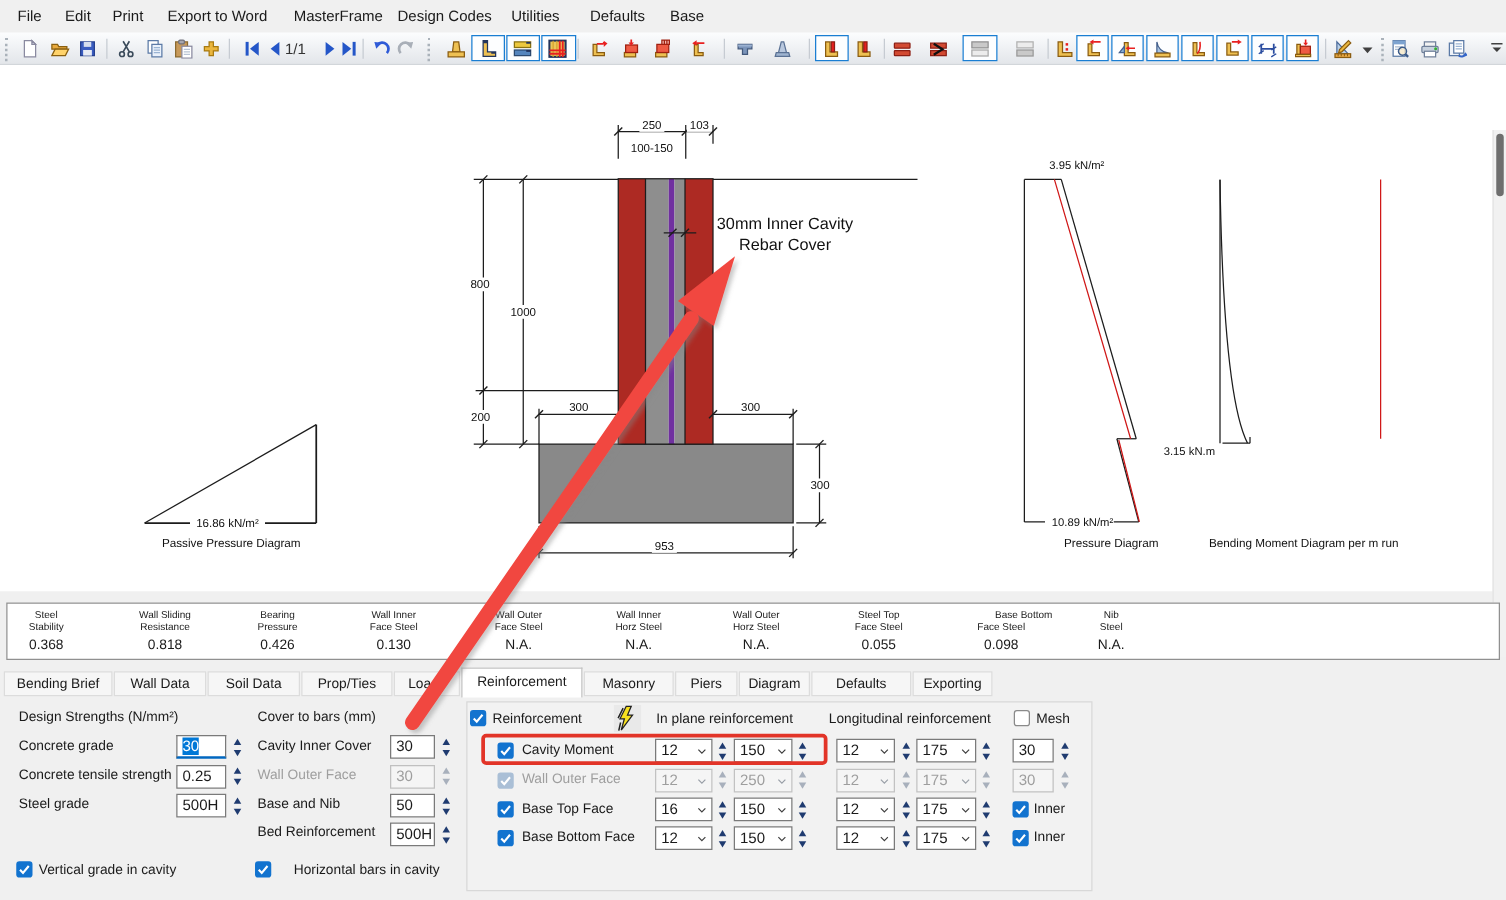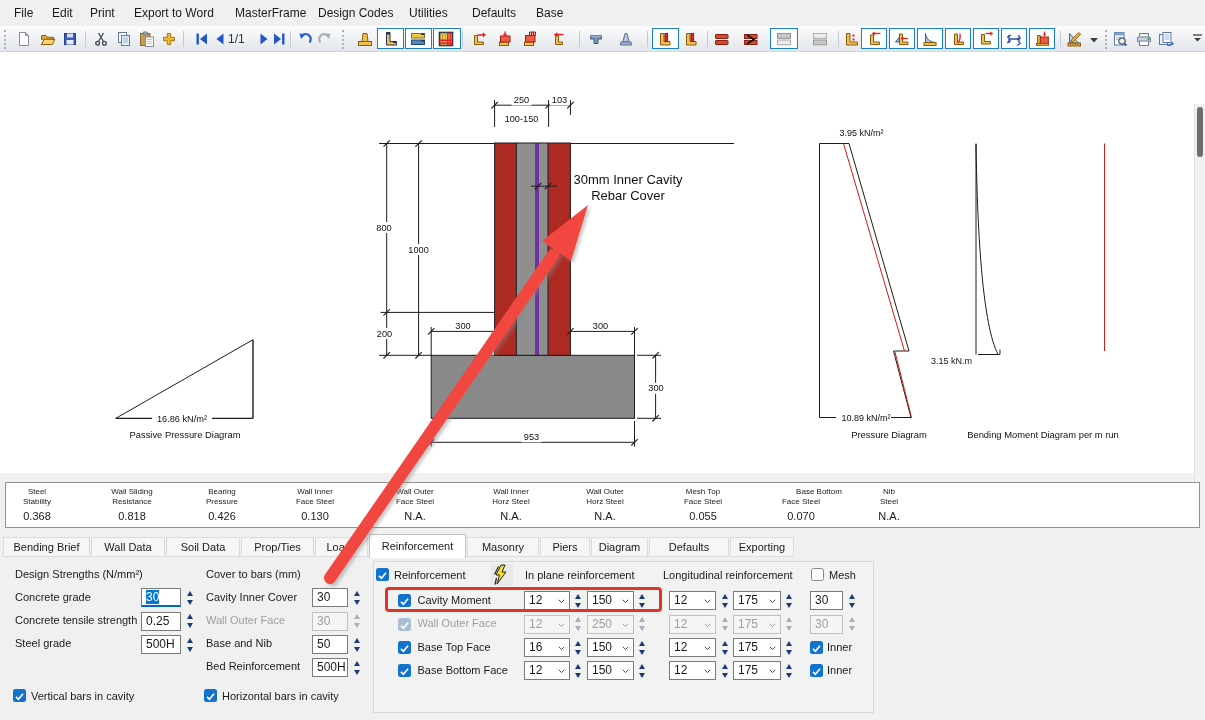--- a/index.html
+++ b/index.html
@@ -396,26 +396,26 @@
 <span class="tv" style="left:309px">0.130</span>
 <span class="th" style="left:409px">Wall Outer</span>
 <span class="th2" style="left:409px">Face Steel</span>
 <span class="tv" style="left:409px">N.A.</span>
 <span class="th" style="left:505px">Wall Inner</span>
 <span class="th2" style="left:505px">Horz Steel</span>
 <span class="tv" style="left:505px">N.A.</span>
 <span class="th" style="left:599px">Wall Outer</span>
 <span class="th2" style="left:599px">Horz Steel</span>
 <span class="tv" style="left:599px">N.A.</span>
-<span class="th" style="left:697px">Mesh Top</span>
+<span class="th" style="left:697px">Steel Top</span>
 <span class="th2" style="left:697px">Face Steel</span>
 <span class="tv" style="left:697px">0.055</span>
 <span class="th" style="left:813px">Base Bottom</span>
 <span class="th2" style="left:795px">Face Steel</span>
-<span class="tv" style="left:795px">0.070</span>
+<span class="tv" style="left:795px">0.098</span>
 <span class="th" style="left:883px">Nib</span>
 <span class="th2" style="left:883px">Steel</span>
 <span class="tv" style="left:883px">N.A.</span>
 </div>
 <div id="tabbar" class="abs">
 <div class="tab" style="left:3px;width:87px">Bending Brief</div>
 <div class="tab" style="left:91px;width:74px">Wall Data</div>
 <div class="tab" style="left:166px;width:74px">Soil Data</div>
 <div class="tab" style="left:241px;width:73px">Prop/Ties</div>
 <div class="tab" style="left:315px;width:53px">Loads</div>
@@ -443,21 +443,21 @@
     </div>
 <div class="lbl" style="left:15px;top:79px">Steel grade</div>
 <div class="inp" style="left:141px;top:77px;width:40px;">500H</div>
 <div class="spin" style="left:185px;top:77px">
       <i class="u"></i>
       <i class="d"></i>
     </div>
 <div class="cb cbk" style="left:13px;top:131px"><svg width="13" height="13" viewBox="0 0 13 13">
         <path d="M3,6.8 l2.4,2.5 L10,3.8" stroke="#fff" stroke-width="1.7" fill="none"></path>
       </svg></div>
-<div class="lbl" style="left:31px;top:131.5px">Vertical bars in cavity</div>
+<div class="lbl" style="left:31px;top:131.5px">Vertical grade in cavity</div>
 <div class="lbl" style="left:206px;top:10px">Cover to bars (mm)</div>
 <div class="lbl" style="left:206px;top:32.5px">Cavity Inner Cover</div>
 <div class="inp" style="left:312px;top:30px;width:36px;">30</div>
 <div class="spin" style="left:352px;top:30px">
       <i class="u"></i>
       <i class="d"></i>
     </div>
 <div class="lbld" style="left:206px;top:56px">Wall Outer Face</div>
 <div class="inpd" style="left:312px;top:53.5px;width:36px;">30</div>
 <div class="spin spind" style="left:352px;top:53.5px">
@@ -472,21 +472,21 @@
     </div>
 <div class="lbl" style="left:206px;top:102px">Bed Reinforcement</div>
 <div class="inp" style="left:312px;top:100px;width:36px;">500H</div>
 <div class="spin" style="left:352px;top:100px">
       <i class="u"></i>
       <i class="d"></i>
     </div>
 <div class="cb cbk" style="left:204px;top:131px"><svg width="13" height="13" viewBox="0 0 13 13">
         <path d="M3,6.8 l2.4,2.5 L10,3.8" stroke="#fff" stroke-width="1.7" fill="none"></path>
       </svg></div>
-<div class="lbl" style="left:222px;top:131.5px">Horizontal bars in cavity</div>
+<div class="lbl" style="left:235px;top:131.5px">Horizontal bars in cavity</div>
 <div class="cb cbk" style="left:376px;top:10px"><svg width="13" height="13" viewBox="0 0 13 13">
         <path d="M3,6.8 l2.4,2.5 L10,3.8" stroke="#fff" stroke-width="1.7" fill="none"></path>
       </svg></div>
 <div class="lbl" style="left:394px;top:10.5px">Reinforcement</div>
 <svg class="abs" style="left:491px;top:6px" width="22" height="22" viewBox="0 0 22 22">
       <rect x="0" y="0" width="22" height="22" fill="#e9e9e9"></rect>
       <path d="M10,1 L5,11 h3.5 L6,20 L15,8 h-4 L14,1 z" fill="#f7e020" stroke="#222" stroke-width="1"></path>
       <path d="M7.5,2.5 L3.5,10.5 M5.5,14 L4,20.5" stroke="#222" stroke-width="1.2" fill="none"></path>
     </svg>
 <div class="lbl" style="left:525px;top:10.5px">In plane reinforcement</div>

